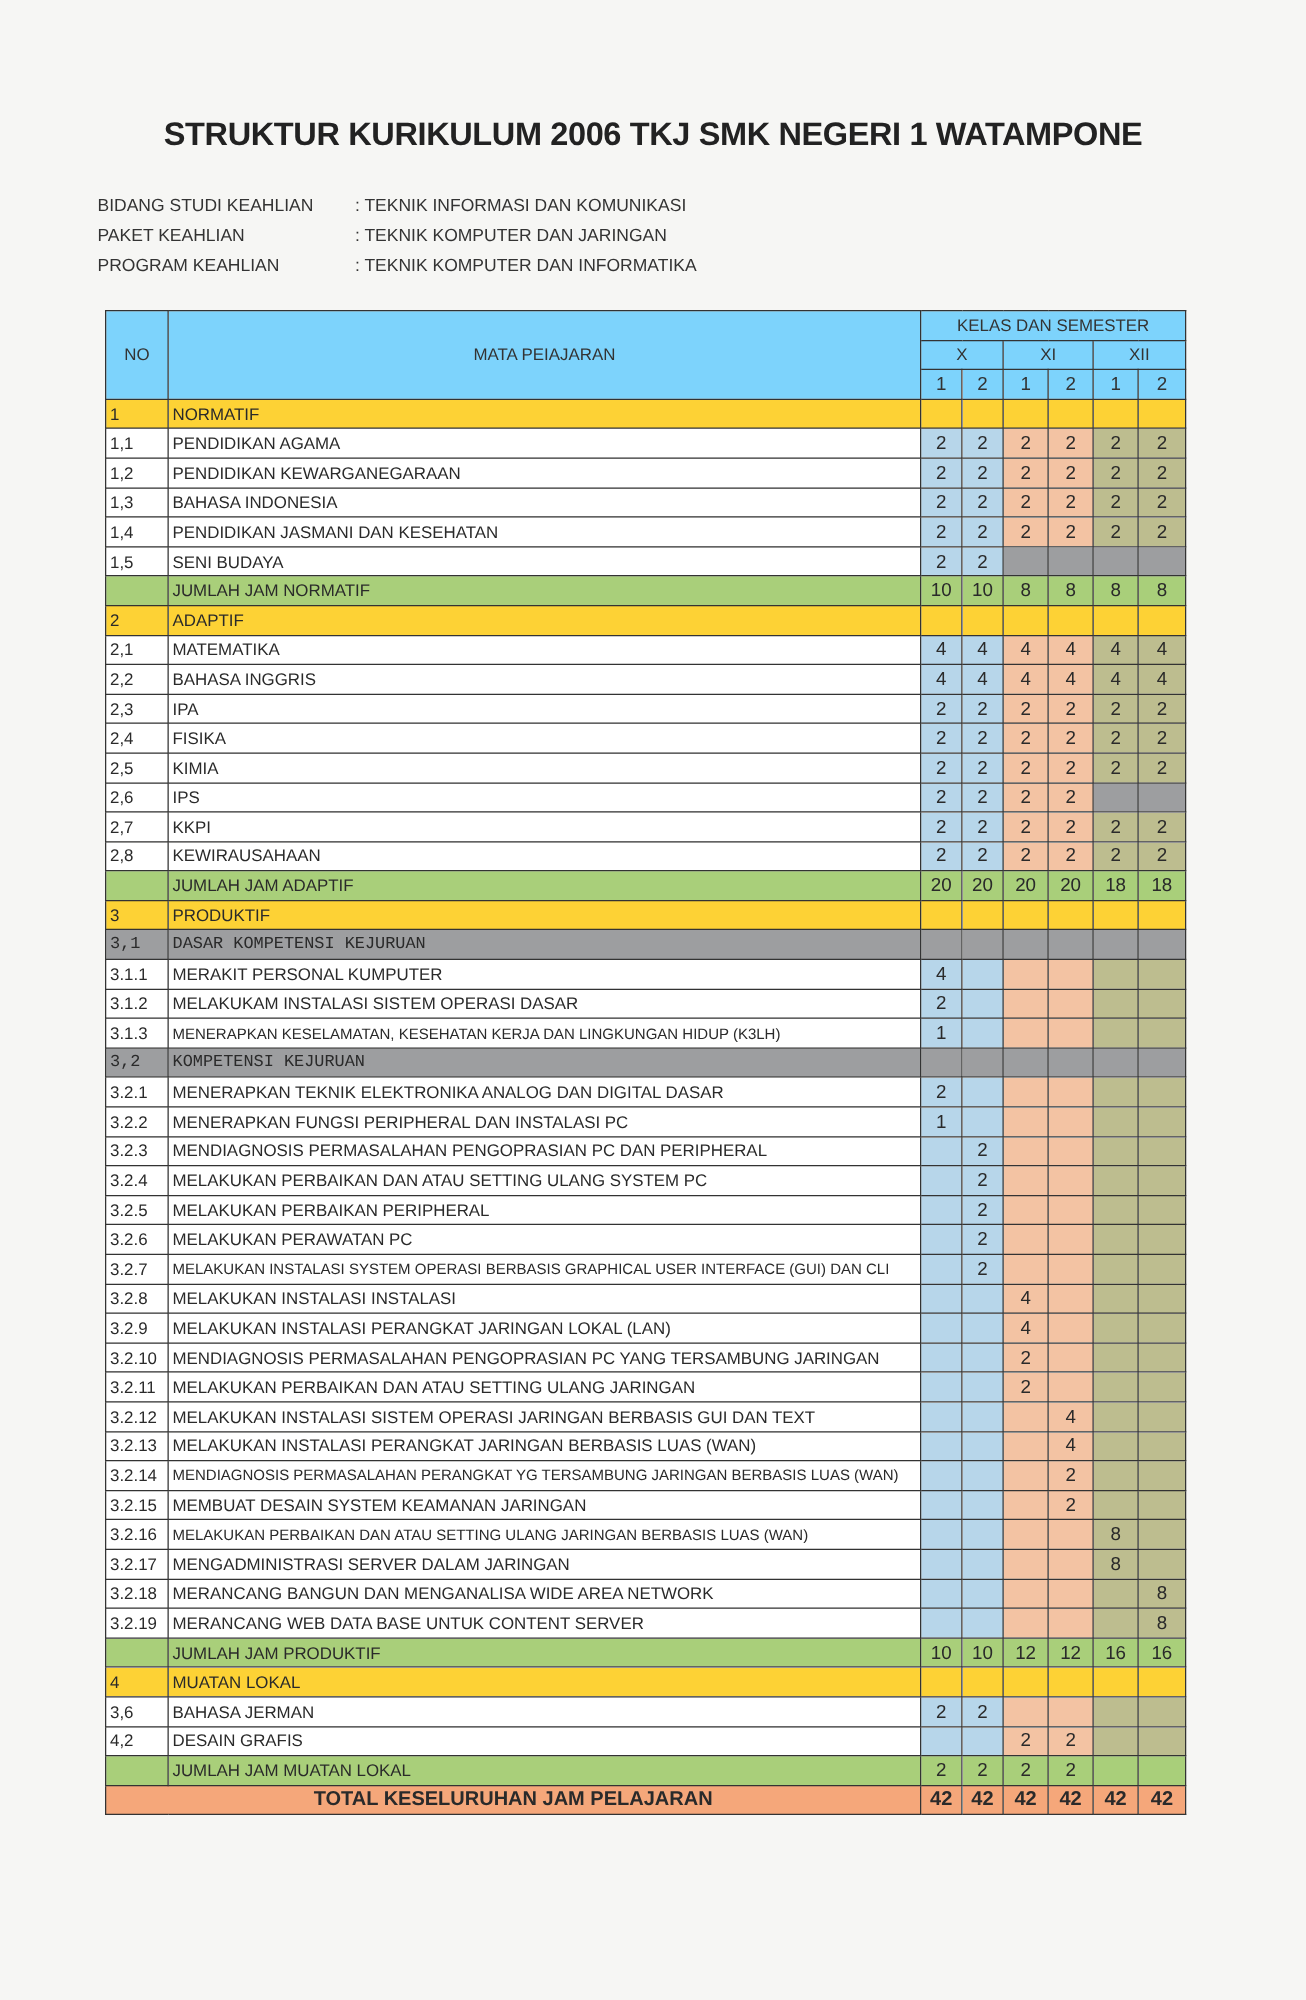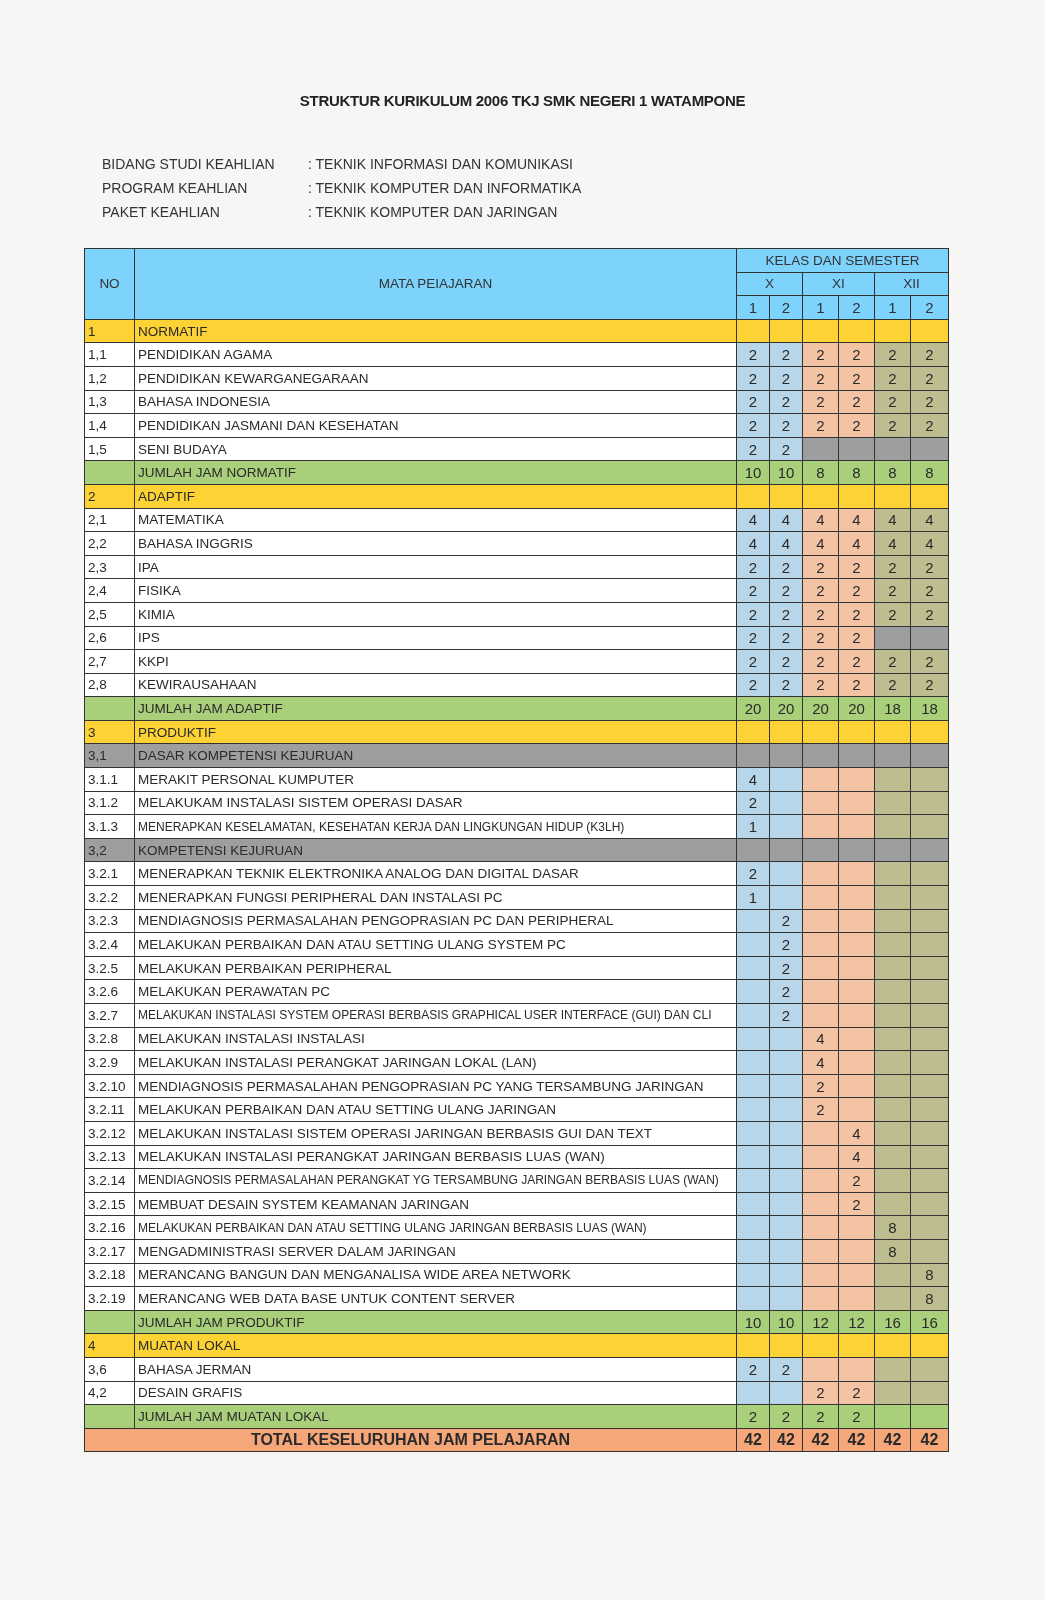--- a/index.html
+++ b/index.html
@@ -6,45 +6,45 @@
     body {
       width: 1045px; height: 1600px;
       background: #f6f6f4;
       font-family: "Liberation Sans", sans-serif;
       color: #2a2a2a;
       position: relative;
       overflow: hidden;
     }
     .page-title {
       position: absolute; left: 0; top: 92px; width: 1045px;
-      text-align: center; font-weight: bold; font-size: 15px;
+      text-align: center; font-weight: bold; font-size: 26px;
       letter-spacing: -0.3px; color: #222;
     }
-    .meta { position: absolute; left: 102px; top: 152px; font-size: 14px; line-height: 24px; color: #333; }
+    .meta { position: absolute; left: 78px; top: 152px; font-size: 14px; line-height: 24px; color: #333; }
     .meta-row { display: flex; }
     .meta-key { width: 206px; }
     .meta-val { }
     table.kur {
       position: absolute; left: 84px; top: 248px;
       border-collapse: collapse;
       table-layout: fixed;
       width: 864px;
       font-size: 13.5px;
     }
     table.kur td {
       border: 1.6px solid #333;
       height: 22.6px;
       padding: 0 3px;
       white-space: nowrap;
       overflow: hidden;
     }
     td.num { text-align: center; padding: 0; font-size: 15px; }
     .hdr { background: #7dd3fc; color: #333; text-align: center; }
     .sec { background: #fdd235; }
-    .sub { background: #9d9ea0; }
+    .sub { background: #9d9ea0; font-family: Liberation Mono, monospace; }
     .sum { background: #a9cf7a; }
     .tot { background: #f5a77a; }
     .wh  { background: #ffffff; }
     .cX  { background: #b7d6ea; }
     .cXI { background: #f3c3a3; }
     .cXII{ background: #bdbd8f; }
     .gr  { background: #9d9ea0; }
     .small { font-size: 12px; }
     .tot-label { text-align: center; font-weight: bold; font-size: 16px; }
     .tot td.num { font-weight: bold; font-size: 16px; }
@@ -53,26 +53,26 @@
 <body>
 
 <div class="page-title">STRUKTUR KURIKULUM 2006 TKJ SMK NEGERI 1 WATAMPONE</div>
 
 <div class="meta">
   <div class="meta-row">
     <span class="meta-key">BIDANG STUDI KEAHLIAN</span>
     <span class="meta-val">: TEKNIK INFORMASI DAN KOMUNIKASI</span>
   </div>
   <div class="meta-row">
+    <span class="meta-key">PAKET KEAHLIAN</span>
+    <span class="meta-val">: TEKNIK KOMPUTER DAN JARINGAN</span>
+  </div>
+  <div class="meta-row">
     <span class="meta-key">PROGRAM KEAHLIAN</span>
     <span class="meta-val">: TEKNIK KOMPUTER DAN INFORMATIKA</span>
-  </div>
-  <div class="meta-row">
-    <span class="meta-key">PAKET KEAHLIAN</span>
-    <span class="meta-val">: TEKNIK KOMPUTER DAN JARINGAN</span>
   </div>
 </div>
 
 <table class="kur">
   <colgroup>
     <col style="width:50px">
     <col style="width:602px">
     <col style="width:33px">
       <col style="width:33px">
     <col style="width:36px">

